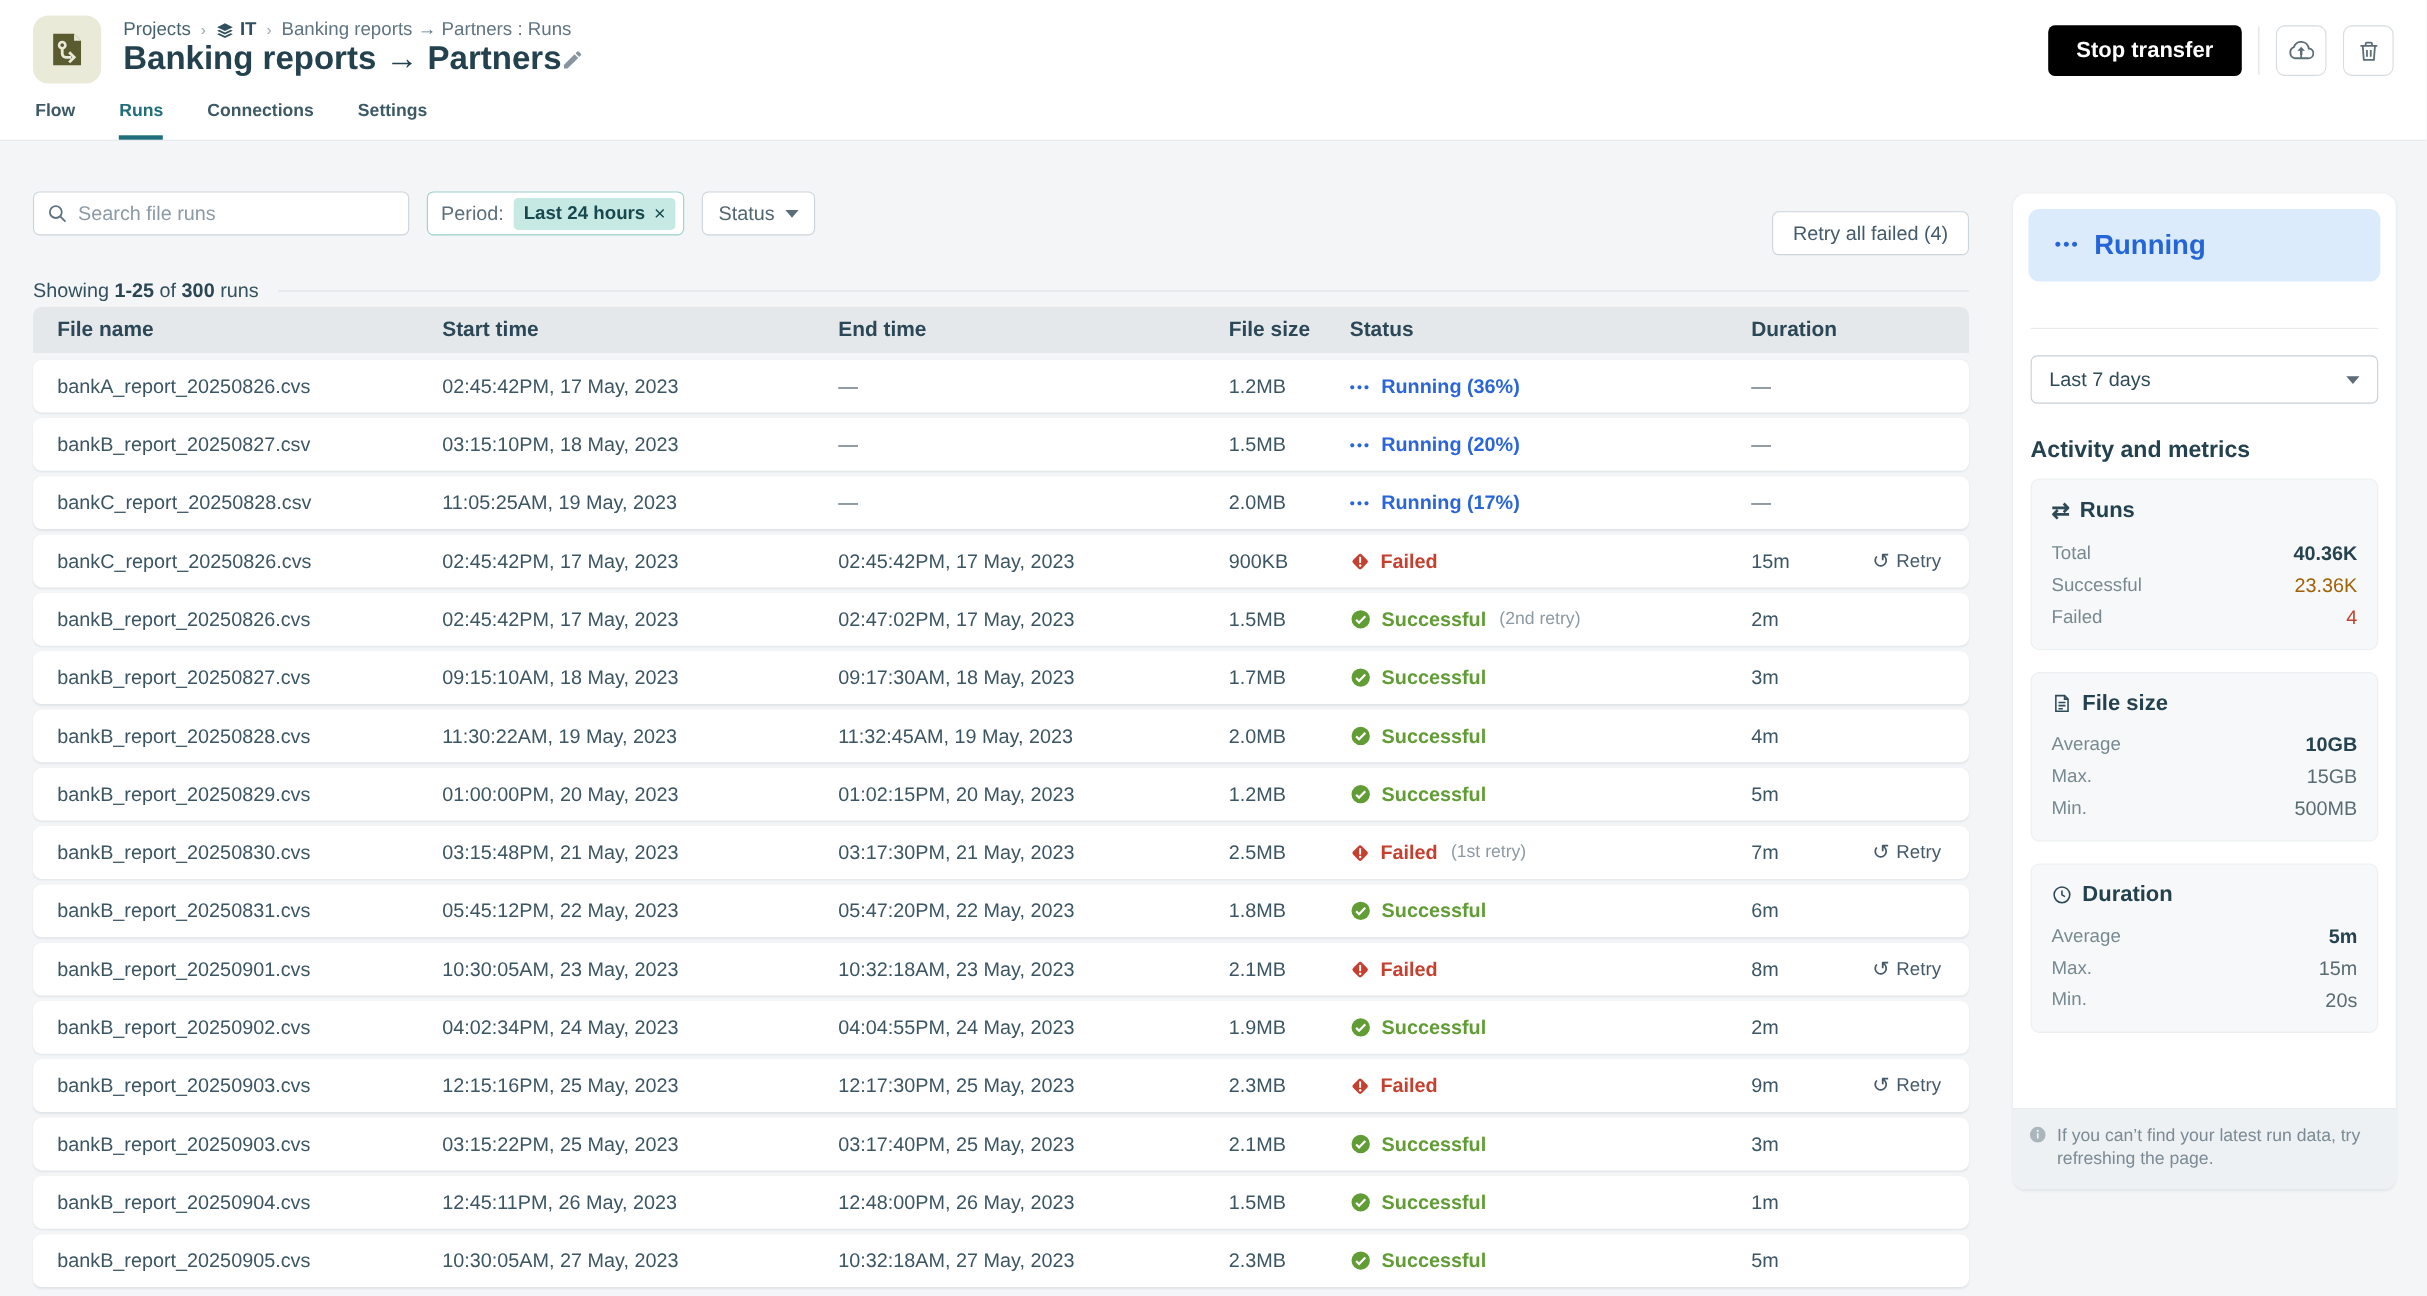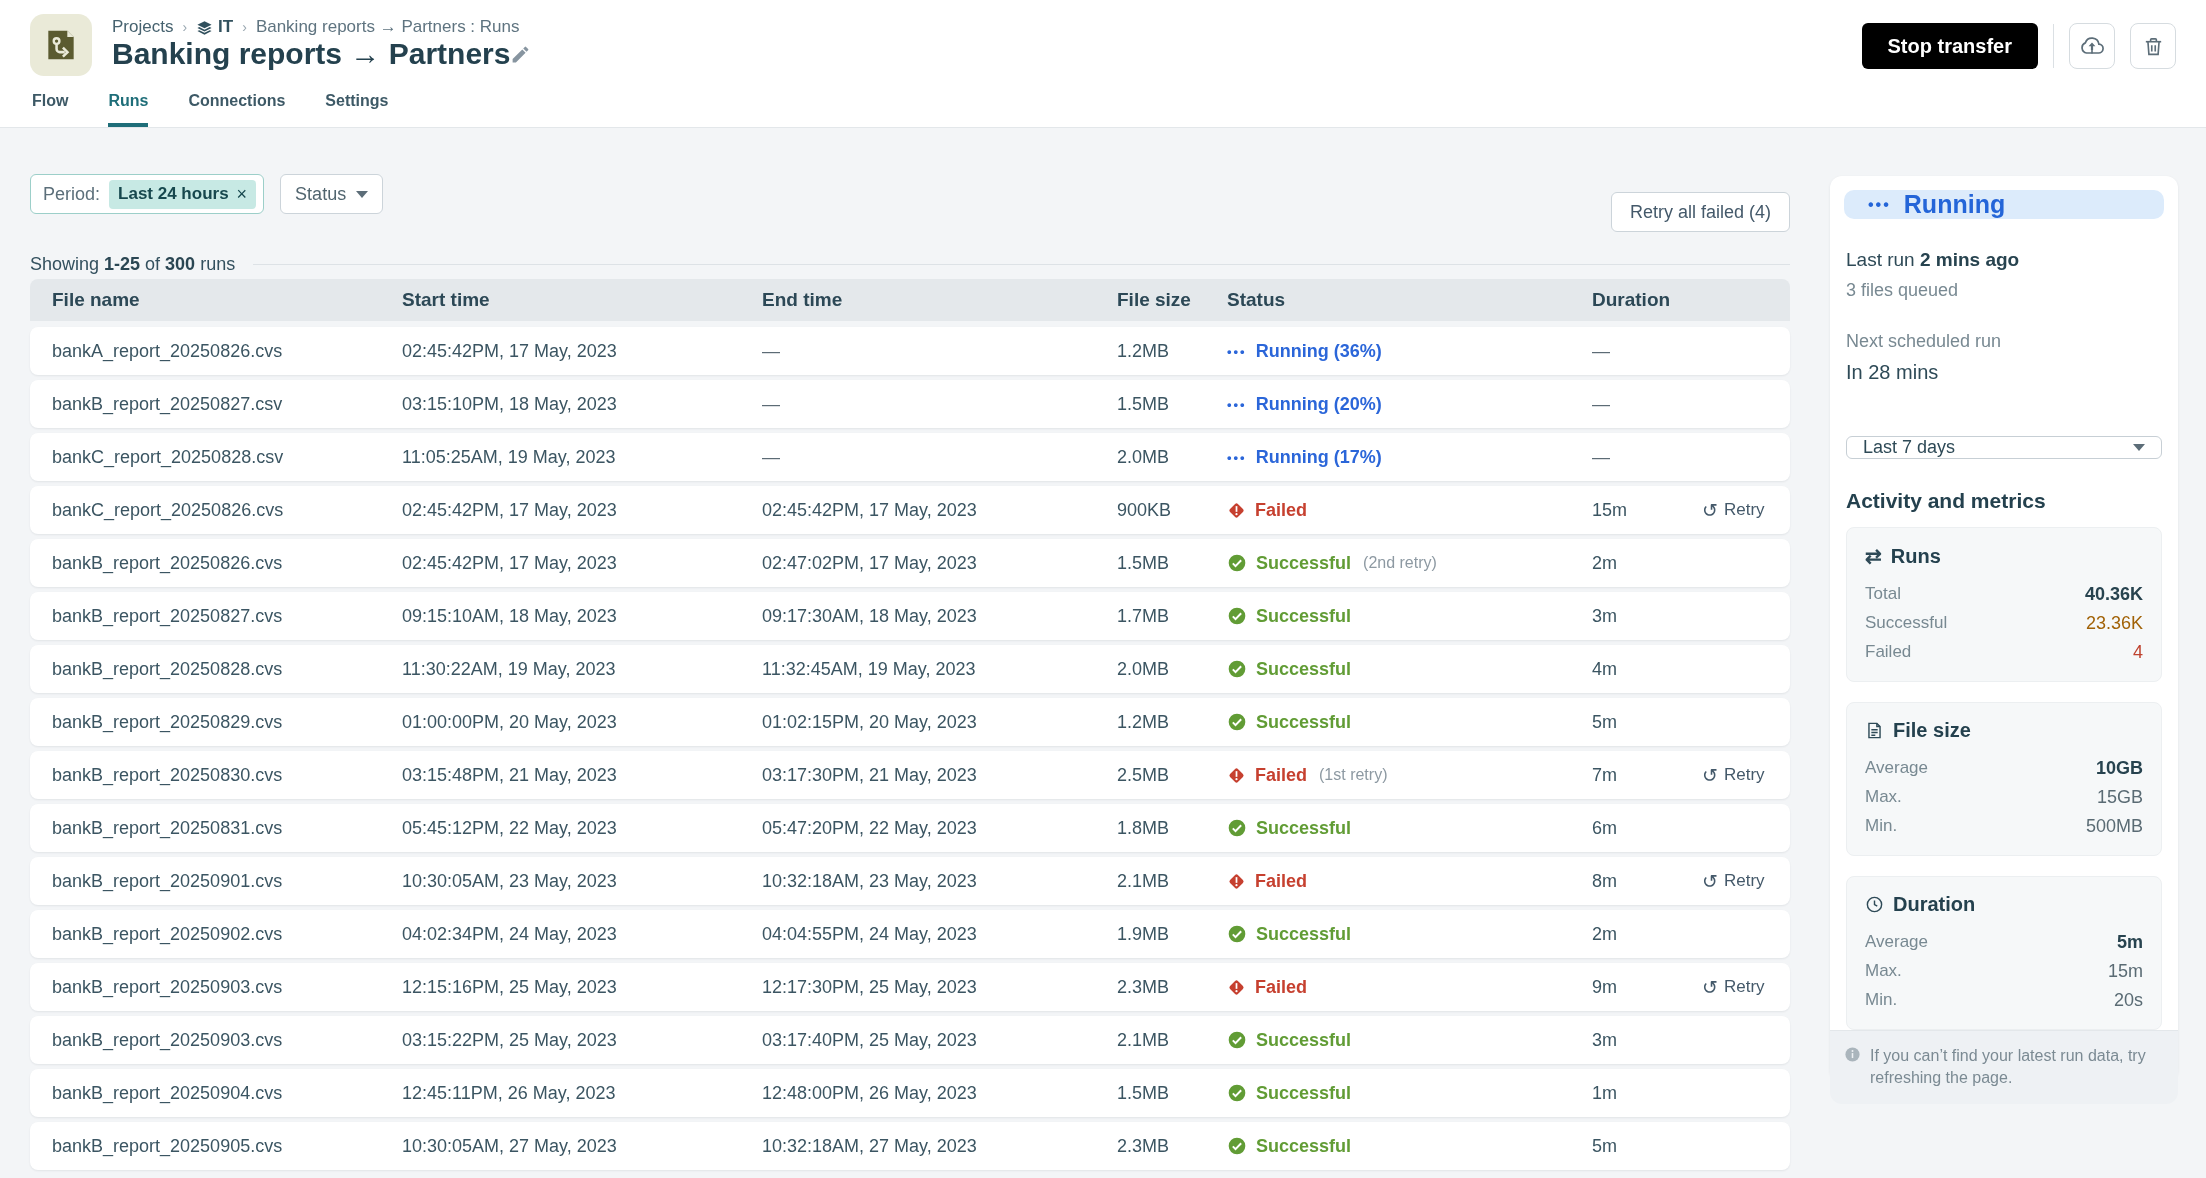--- a/index.html
+++ b/index.html
@@ -160,20 +160,29 @@
         <div class="tab active">Runs</div>
         <div class="tab">Connections</div>
         <div class="tab">Settings</div>
       </div>
   </div>
 
   <div class="content">
     <div class="main">
 
       <div class="filter-row">
+        <div class="search-box">
+          <span class="search-ic">
+            <svg width="20" height="20" viewBox="0 0 24 24" fill="none" stroke="currentColor" stroke-width="2">
+              <circle cx="10.5" cy="10.5" r="6.5"></circle>
+                <path d="M15.5 15.5L21 21"></path>
+            </svg>
+          </span>
+          <input type="text" placeholder="Search file runs" style="">
+        </div>
         <div class="period-box">
           <span class="period-label">Period:</span>
           <span class="period-chip">
             <span>Last 24 hours</span>
             <span class="chip-x">×</span>
           </span>
         </div>
         <div class="status-dd">
           <span>Status</span>
           <span class="caret"></span>
@@ -483,29 +492,20 @@
             <div>5m</div>
             <div></div>
           </div>
         </div>
     </div>
 
     <div class="side">
       <div class="banner">
         <span class="dots">•••</span>
         <span class="banner-label">Running</span>
-      </div>
-      <div class="side-sec">
-        <div class="lr-line">
-          <span>Last run</span>
-          <b>2 mins ago</b>
-        </div>
-        <div class="queued">3 files queued</div>
-        <div class="next-label">Next scheduled run</div>
-        <div class="next-value">In 28 mins</div>
       </div>
       <div class="side-div"></div>
       <div class="range-select">
         <span>Last 7 days</span>
         <span class="caret"></span>
       </div>
       <div class="metrics-title">Activity and metrics</div>
       <div id="metric-cards">
           <div class="metric-card">
             <div class="mc-title">

